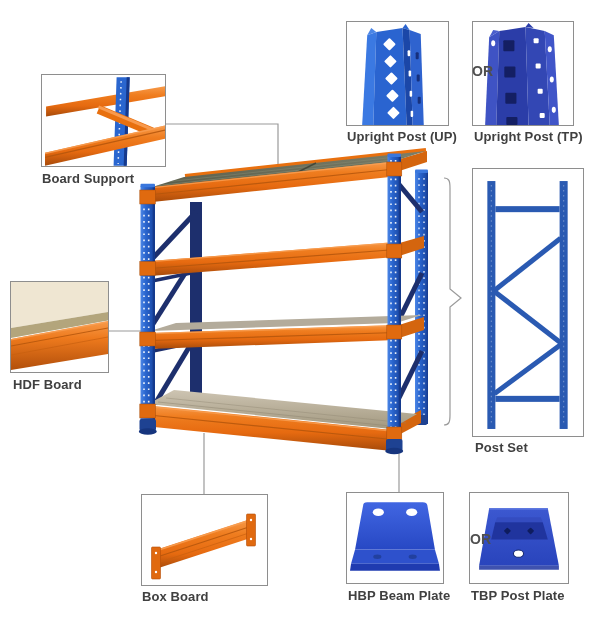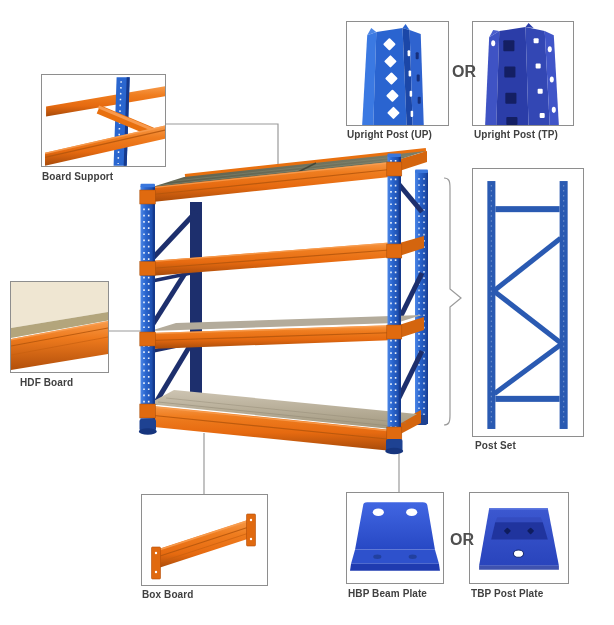--- a/index.html
+++ b/index.html
@@ -1,23 +1,23 @@
 <!DOCTYPE html>
 <html><head>
 <meta charset="utf-8">
 <style>
   html,body{margin:0;padding:0;background:#ffffff;}
   .stage{position:relative;width:614px;height:625px;background:#fff;overflow:hidden;
          font-family:"Liberation Sans",sans-serif;}
   .scene{position:absolute;left:0;top:0;}
   .thumb{position:absolute;border:1.5px solid #8e8e8e;background:#fff;box-sizing:border-box;}
   .thumb svg{display:block;width:100%;height:100%;}
-  .lbl{position:absolute;font-size:10px;font-weight:600;color:#404040;
+  .lbl{position:absolute;font-size:13px;font-weight:600;color:#404040;
        letter-spacing:.1px;white-space:nowrap;}
-  .or{position:absolute;font-size:16px;font-weight:700;color:#4f4f4f;white-space:nowrap;}
+  .or{position:absolute;font-size:14px;font-weight:700;color:#4f4f4f;white-space:nowrap;margin-left:20px;}
 </style>
 </head>
 <body>
 
 <div class="stage">
 
   <svg class="scene" width="614" height="625" viewBox="0 0 614 625">
     <defs>
       <linearGradient id="gOr" x1="0" y1="0" x2="0" y2="1">
         <stop offset="0" stop-color="#f79a4a"></stop>
@@ -309,21 +309,21 @@
       <polygon points="27,24 70,24 72,29 25,29" fill="#344cc0"></polygon>
       <polygon points="25,29 72,29 77,46 21,46" fill="#20349e"></polygon>
       <rect x="34.5" y="35" width="5" height="5" rx="0.8" transform="rotate(45 37 37.5)" fill="#0e1c5e"></rect>
       <rect x="57.5" y="35" width="5" height="5" rx="0.8" transform="rotate(45 60 37.5)" fill="#0e1c5e"></rect>
       <ellipse cx="48" cy="60" rx="5" ry="3.6" fill="#ffffff" stroke="#16286e" stroke-width="1"></ellipse>
       <polygon points="9,72 88,72 88,76 9,76" fill="#1d34a0" opacity="0.85"></polygon>
     </svg>
   </div>
 
   <div class="lbl" style="left:42px;top:171px">Board Support</div>
-  <div class="lbl" style="left:20px;top:377px">HDF Board</div>
+  <div class="lbl" style="left:13px;top:377px">HDF Board</div>
   <div class="lbl" style="left:142px;top:589px">Box Board</div>
   <div class="lbl" style="left:347px;top:129px">Upright Post (UP)</div>
   <div class="lbl" style="left:474px;top:129px">Upright Post (TP)</div>
   <div class="lbl" style="left:475px;top:440px">Post Set</div>
   <div class="lbl" style="left:348px;top:588px">HBP Beam Plate</div>
   <div class="lbl" style="left:471px;top:588px">TBP Post Plate</div>
   <div class="or" style="left:452px;top:63px">OR</div>
   <div class="or" style="left:450px;top:531px">OR</div>
 
 </div>

